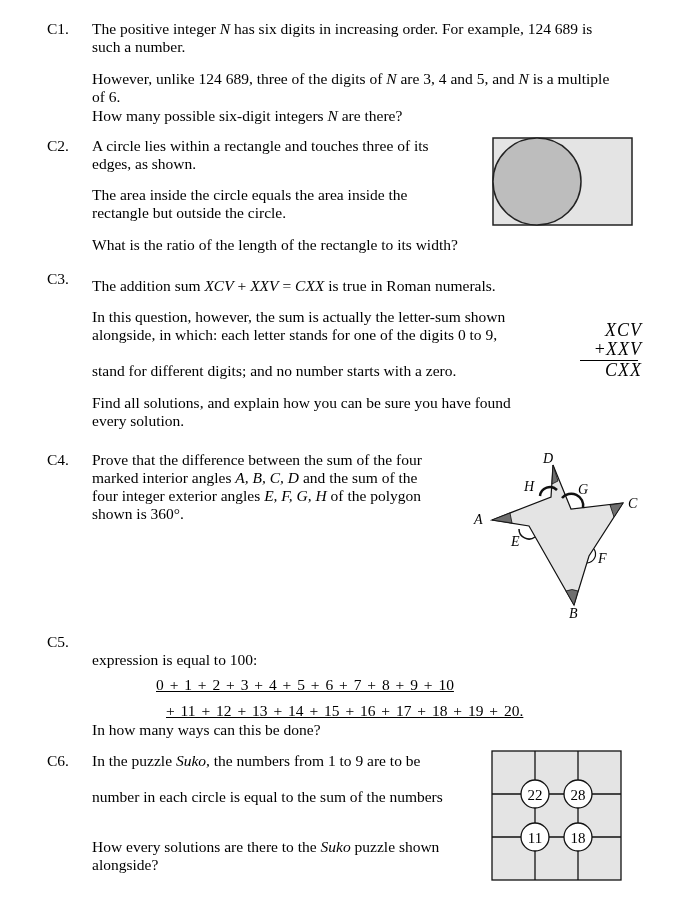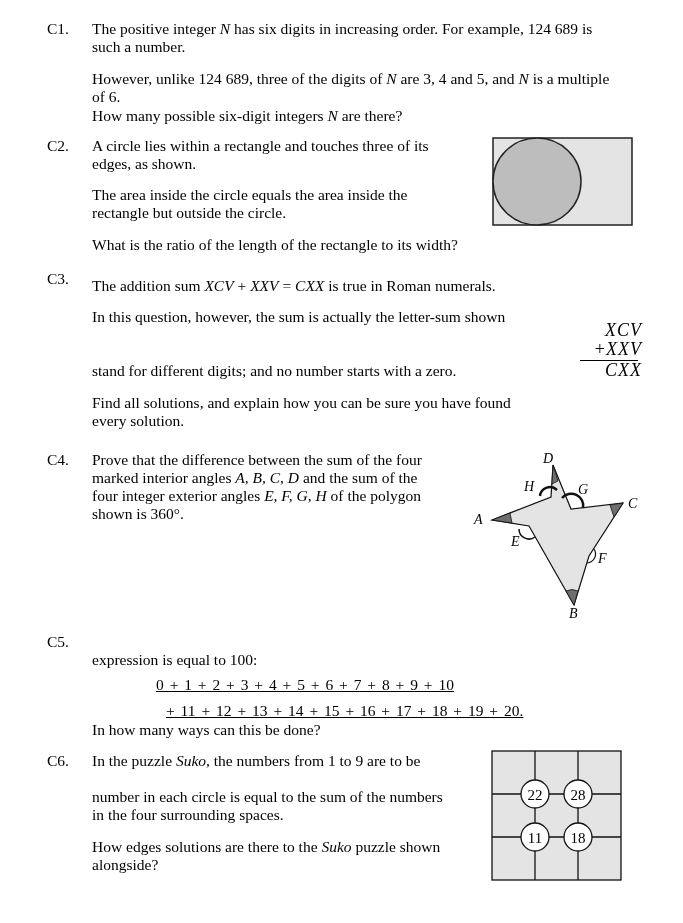--- a/index.html
+++ b/index.html
@@ -52,21 +52,21 @@
   </svg>
 </div>
 
 <div class="q">
   <span class="qnum" style="top:270px">C3.</span>
   <div class="p" style="top:277px">
     <span>The addition sum </span><i>XCV</i><span style="white-space:pre"> + </span><i>XXV</i><span style="white-space:pre"> = </span><i>CXX</i><span> is true in Roman numerals.</span>
   </div>
   <div class="p" style="top:308px">
     <span>In this question, however, the sum is actually the letter-sum shown</span><br>
-    <br>
+    <span>alongside, in which: each letter stands for one of the digits 0 to 9,</span><br>
     <br>
     <span>stand for different digits; and no number starts with a zero.</span>
   </div>
   <div class="p" style="top:394px">
     <span>Find all solutions, and explain how you can be sure you have found</span><br>
     <span>every solution.</span>
   </div>
   <div style="position:absolute;left:562px;top:321px;width:80px;font-size:18px;line-height:19px;font-style:italic;text-align:right;">
     <div style="letter-spacing:1px">XCV</div>
     <div style="letter-spacing:1px"><span style="font-style:normal">+</span><span>XXV</span></div>
@@ -117,24 +117,23 @@
   <div class="ctr" style="left:166px;top:702px;word-spacing:2px">+ 11 + 12 + 13 + 14 + 15 + 16 + 17 + 18 + 19 + 20.</div>
   <div class="p" style="top:721px">In how many ways can this be done?</div>
 </div>
 
 <div class="q">
   <span class="qnum" style="top:752px">C6.</span>
   <div class="p" style="top:752px">
     <span>In the puzzle </span><i>Suko</i><span>, the numbers from 1 to 9 are to be</span><br>
     <br>
     <span>number in each circle is equal to the sum of the numbers</span><br>
-    <span>in the four surrounding spaces.</span>
   </div>
   <div class="p" style="top:838px">
-    <span>How edges solutions are there to the </span><i>Suko</i><span> puzzle shown</span><br>
+    <span>How every solutions are there to the </span><i>Suko</i><span> puzzle shown</span><br>
     <span>alongside?</span>
   </div>
   <svg style="left:491px;top:750px" width="131" height="132" viewBox="0 0 131 132">
     <rect x="1" y="1" width="129" height="129" fill="#e4e4e4" stroke="#111" stroke-width="1.3"></rect>
     <line x1="44" y1="1" x2="44" y2="130" stroke="#111" stroke-width="1.3"></line>
     <line x1="87" y1="1" x2="87" y2="130" stroke="#111" stroke-width="1.3"></line>
     <line x1="1" y1="44" x2="130" y2="44" stroke="#111" stroke-width="1.3"></line>
     <line x1="1" y1="87" x2="130" y2="87" stroke="#111" stroke-width="1.3"></line>
     <g>
       <circle cx="44" cy="44" r="14" fill="#fff" stroke="#111" stroke-width="1.3"></circle>

